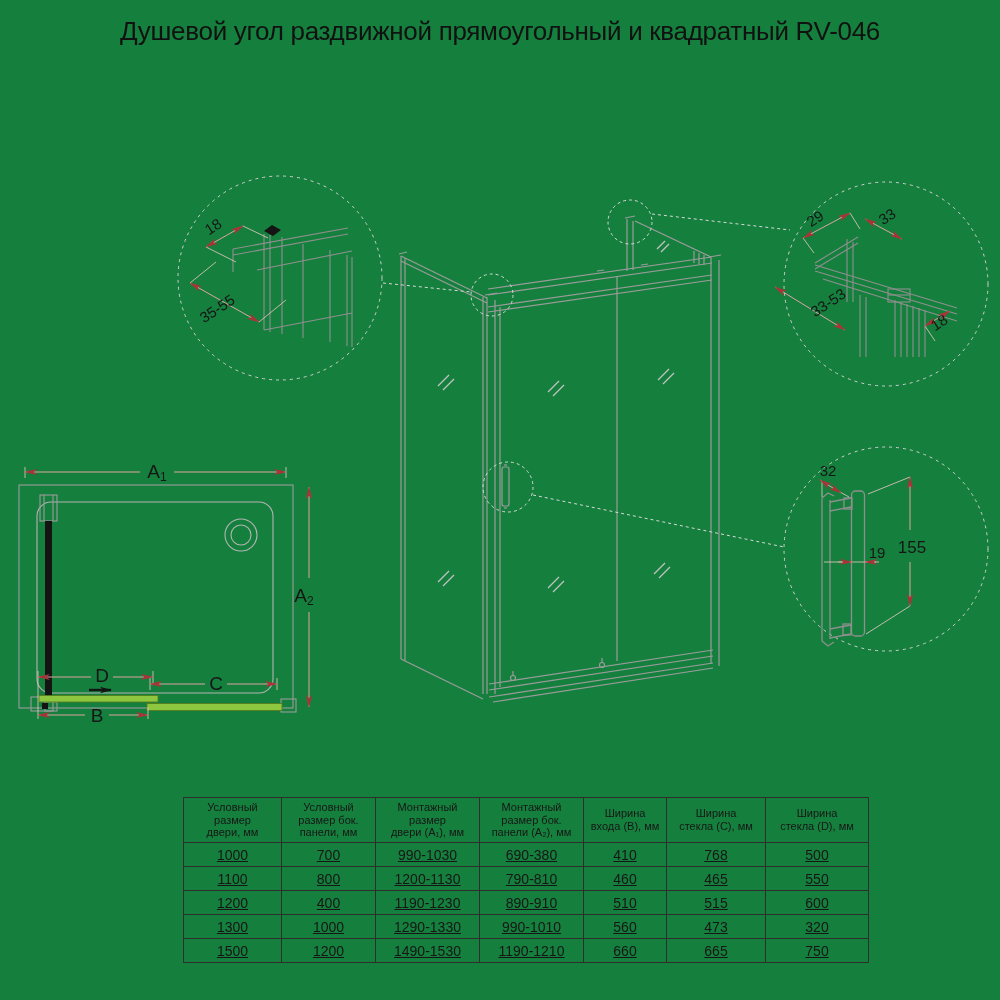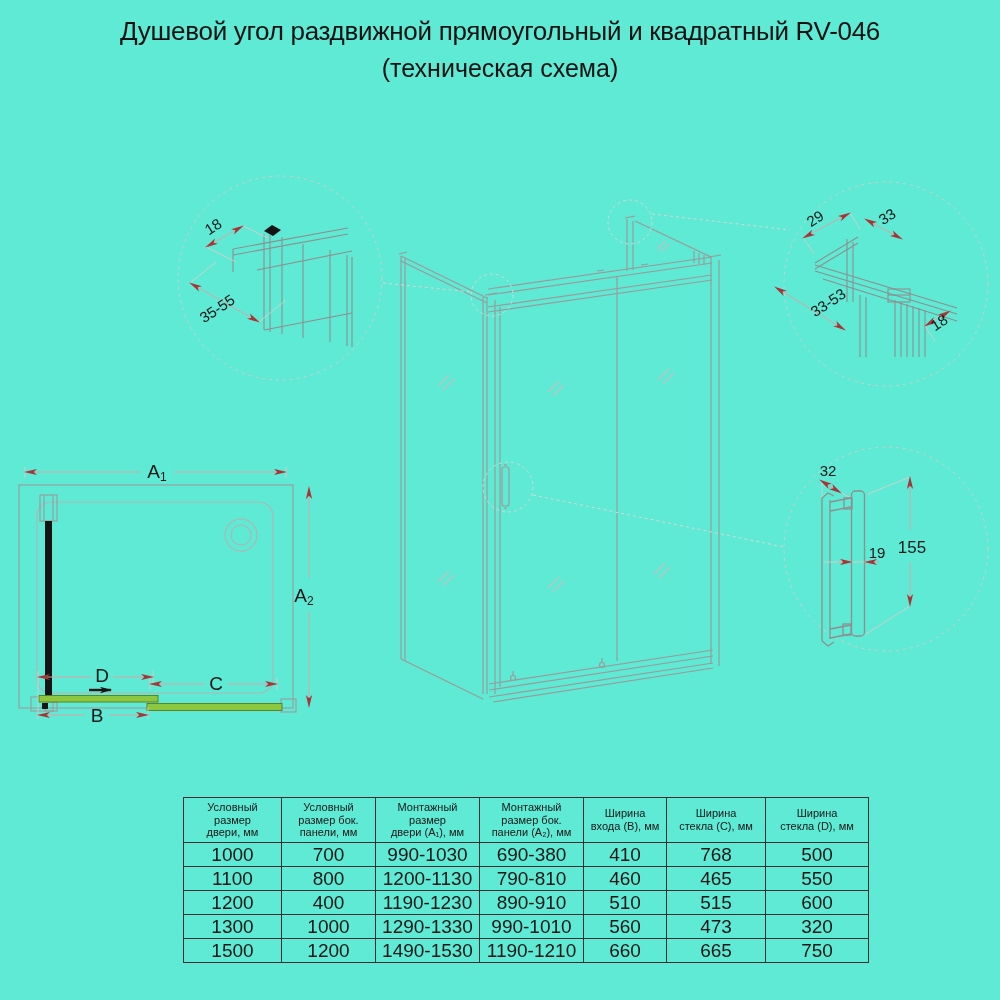--- a/index.html
+++ b/index.html
@@ -1,35 +1,34 @@
 <!DOCTYPE html>
 <html><head>
 <meta charset="utf-8">
 <style>
   html,body{margin:0;padding:0;background:#ffffff;}
-  .sheet{position:relative;width:1000px;height:1000px;background:#5eead4;overflow:hidden;
+  .sheet{position:relative;width:1000px;height:1000px;background:#15803d;overflow:hidden;
          font-family:"Liberation Sans","DejaVu Sans",sans-serif;color:#161616;}
   .title-1{position:absolute;top:16px;left:0;width:100%;text-align:center;
            font-size:26px;letter-spacing:-0.3px;color:#111;}
   .title-2{position:absolute;top:54px;left:0;width:100%;text-align:center;
            font-size:25px;color:#111;}
   svg.draw{position:absolute;left:0;top:0;}
   table.spec{position:absolute;left:183px;top:797px;border-collapse:collapse;table-layout:fixed;}
   table.spec th,table.spec td{border:1px solid #2e2e2e;text-align:center;vertical-align:middle;
            padding:0 2px;font-weight:400;}
   table.spec th{height:44px;font-size:11px;line-height:1.18;white-space:pre-line;}
-  table.spec td{height:23px;font-size:19px;}
+  table.spec td{height:23px;font-size:14px;text-decoration:underline;}
 </style>
 </head>
 <body>
 
 <div class="sheet">
 
   <div class="title-1">Душевой угол раздвижной прямоугольный и квадратный RV-046</div>
-  <div class="title-2">(техническая схема)</div>
 
   <svg class="draw" width="1000" height="1000" viewBox="0 0 1000 1000">
     <defs>
       <marker id="arrR" markerWidth="13" markerHeight="8" refX="12" refY="3.5" orient="auto-start-reverse" markerUnits="userSpaceOnUse">
         <path d="M13,3.5 L0,0.4 L3.2,3.5 L0,6.6 Z" fill="#a93438"></path>
       </marker>
       <marker id="arrB" markerWidth="12" markerHeight="8" refX="11" refY="3.5" orient="auto" markerUnits="userSpaceOnUse">
         <path d="M12,3.5 L0,0.3 L3,3.5 L0,6.7 Z" fill="#141414"></path>
       </marker>
     </defs>

